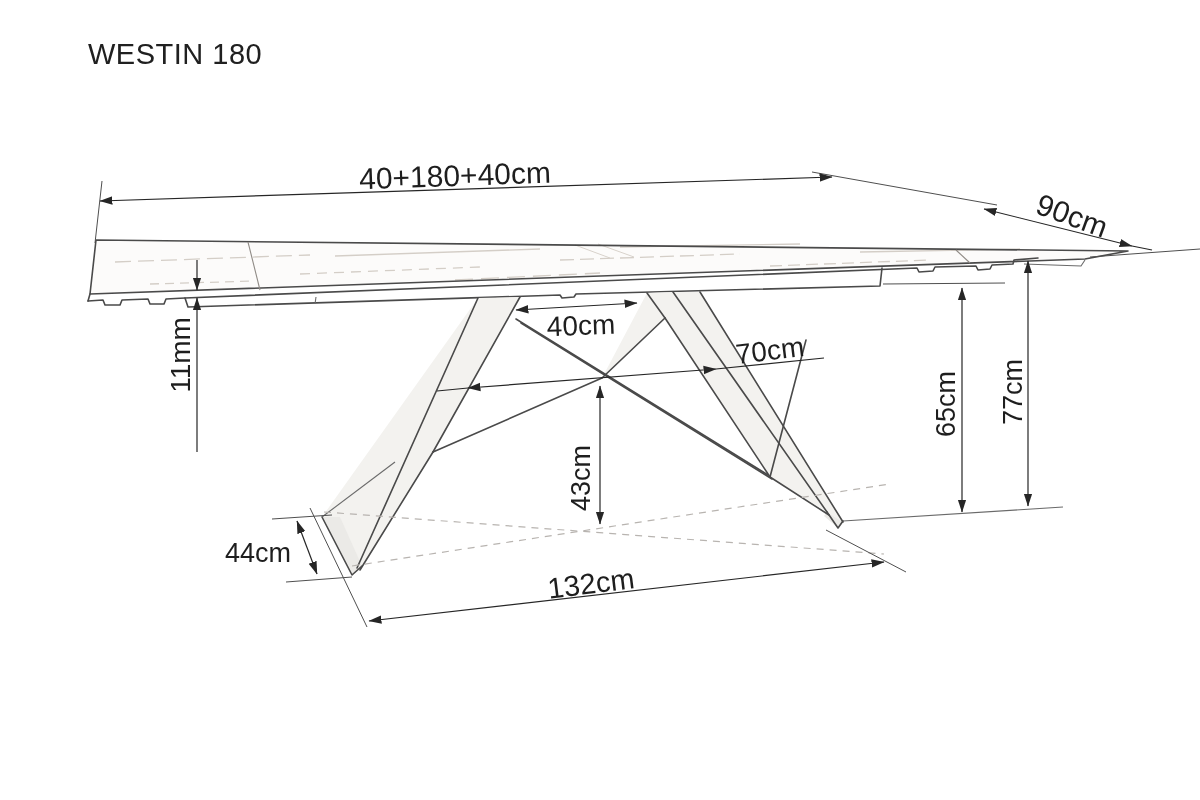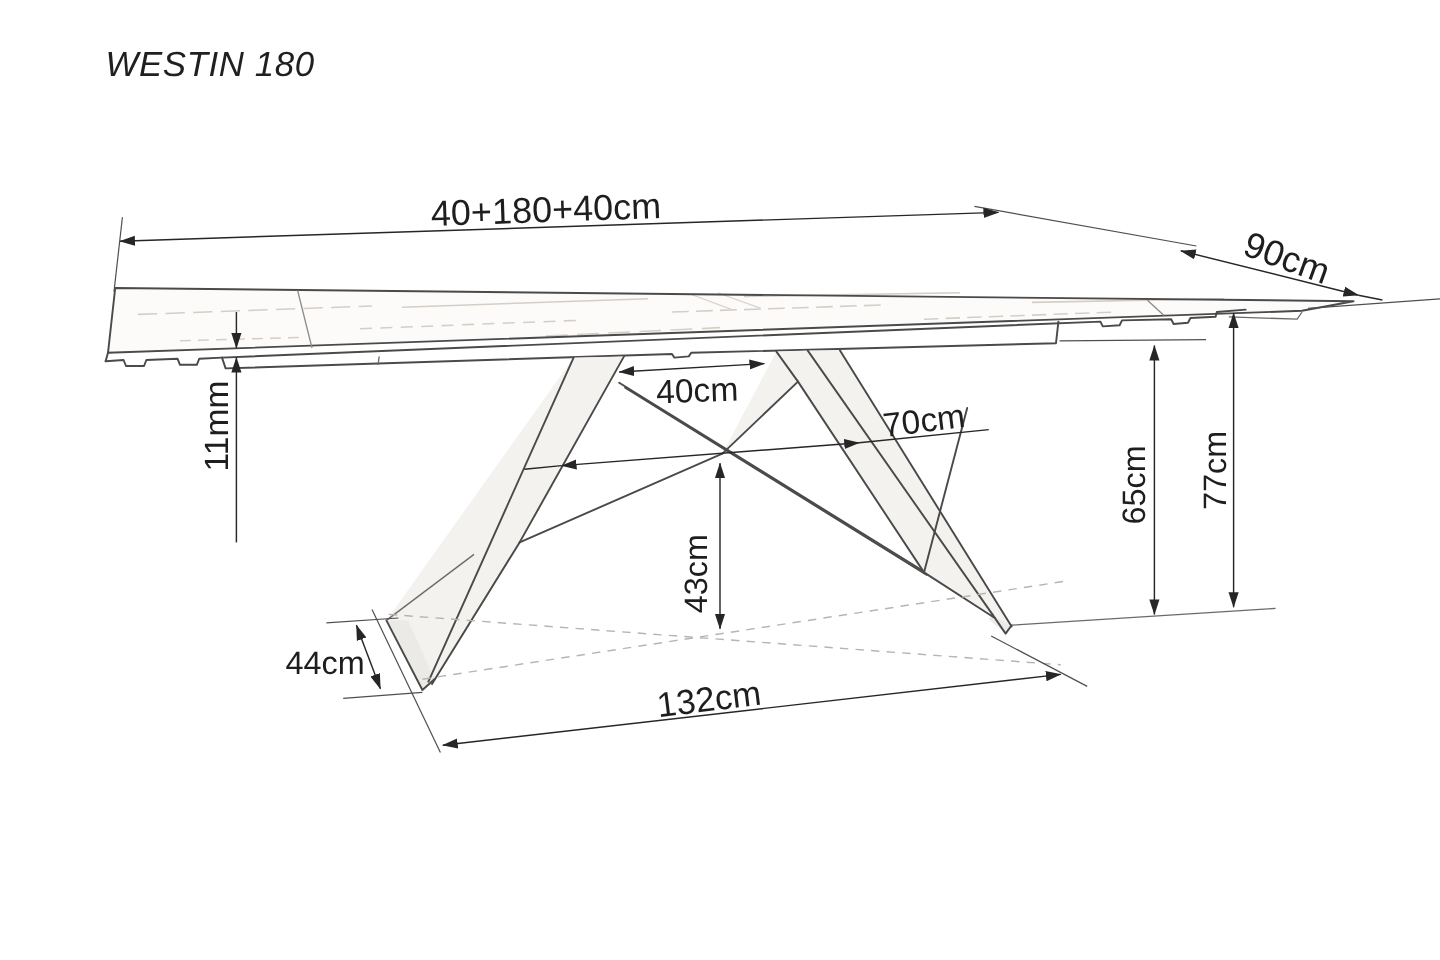--- a/index.html
+++ b/index.html
@@ -3,21 +3,21 @@
 <meta charset="utf-8">
 <style>
   html,body{margin:0;padding:0;background:#ffffff;}
   #stage{
     position:relative;width:1200px;height:800px;background:#ffffff;overflow:hidden;
     font-family:"Liberation Sans","DejaVu Sans",sans-serif;
   }
   #drawing{position:absolute;left:0;top:0;}
   .title{
     position:absolute;left:88px;top:38px;font-size:29px;color:#202020;
-    letter-spacing:.5px;white-space:nowrap;font-style:italic;
+    letter-spacing:.5px;white-space:nowrap;
   }
   .lbl{
     position:absolute;color:#1e1e1e;white-space:nowrap;line-height:1;
     transform-origin:center center;
   }
   
   .draw{stroke:#4a4a4a;stroke-width:1.6;fill:none;stroke-linejoin:round;stroke-linecap:round;}
   .thin{stroke:#6a6a6a;stroke-width:1.1;fill:none;}
   .grain{stroke:#d4cec7;stroke-width:1.3;fill:none;}
   .grain2{stroke:#d8d2cb;stroke-width:1;fill:none;}
@@ -182,17 +182,17 @@
   <div class="lbl" style="left:581px;top:326px;font-size:28px;transform:translate(-50%,-50%) rotate(-2deg);">40cm</div>
 
   <div class="lbl" style="left:770px;top:351px;font-size:28px;transform:translate(-50%,-50%) rotate(-7deg);">70cm</div>
 
   <div class="lbl" style="left:581px;top:478px;font-size:27px;transform:translate(-50%,-50%) rotate(-90deg);">43cm</div>
 
   <div class="lbl" style="left:946px;top:404px;font-size:27px;transform:translate(-50%,-50%) rotate(-90deg);">65cm</div>
 
   <div class="lbl" style="left:1013px;top:392px;font-size:27px;transform:translate(-50%,-50%) rotate(-90deg);">77cm</div>
 
-  <div class="lbl" style="left:258px;top:553px;font-size:27px;transform:translate(-50%,-50%);margin-left:13px;">44cm</div>
+  <div class="lbl" style="left:258px;top:553px;font-size:27px;transform:translate(-50%,-50%);">44cm</div>
 
   <div class="lbl" style="left:591px;top:584px;font-size:29px;transform:translate(-50%,-50%) rotate(-7deg);">132cm</div>
 
 </div>
 
 </body></html>

